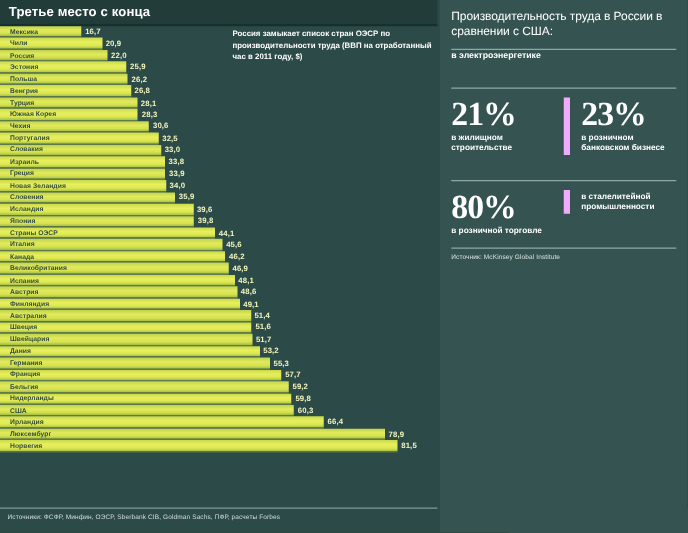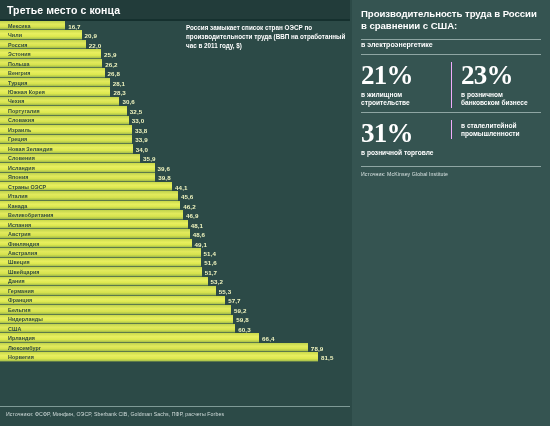--- a/index.html
+++ b/index.html
@@ -93,21 +93,21 @@
   
   .right {
     position: absolute;
     left: 352px; top: 0;
     width: 198px; height: 426px;
     background: #355451;
     padding: 8px 9px 0 9px;
   }
   .right-title {
     font-size: 9.6px;
-    font-weight: bold;
+    font-weight: normal;
     color: #ffffff;
     line-height: 1.30;
     letter-spacing: -0.05px;
   }
   .hr {
     height: 1px;
     background: #8fa6a3;
     margin: 6px 0 0 0;
   }
   .big-pct {
@@ -121,26 +121,26 @@
   }
   .big-sub {
     font-size: 7px;
     font-weight: bold;
     color: #ffffff;
     margin-top: 1px;
     line-height: 1.25;
   }
   .grid2 {
     display: flex;
-    margin-top: 4px;
+    margin-top: 20px;
     border-top: 1px solid #8fa6a3;
     padding-top: 7px;
   }
   .cellA { width: 50%; padding-right: 8px; }
-  .cellB { width: 50%; padding-left: 9px; border-left: 1px solid #f0abfc; }
+  .cellB { width: 50%; padding-left: 9px; border-left: 5px solid #f0abfc; }
   .med-pct {
     font-family: "Liberation Serif", serif;
     font-size: 27px;
     font-weight: bold;
     color: #ffffff;
     line-height: 1.0;
     letter-spacing: -0.8px;
   }
   .med-sub {
     font-size: 6.6px;
@@ -391,21 +391,21 @@
         <div class="med-sub">в жилищном строительстве</div>
       </div>
       <div class="cellB">
         <div class="med-pct">23%</div>
         <div class="med-sub">в розничном банковском бизнесе</div>
       </div>
     </div>
 
     <div class="grid2 grid2b">
       <div class="cellA">
-        <div class="med-pct">31%</div>
+        <div class="med-pct">80%</div>
         <div class="med-sub">в розничной торговле</div>
       </div>
       <div class="cellB">
         <div class="med-sub">в сталелитейной промышленности</div>
       </div>
     </div>
 
     <div class="source-right">Источник: McKinsey Global Institute</div>
   </div>
 

